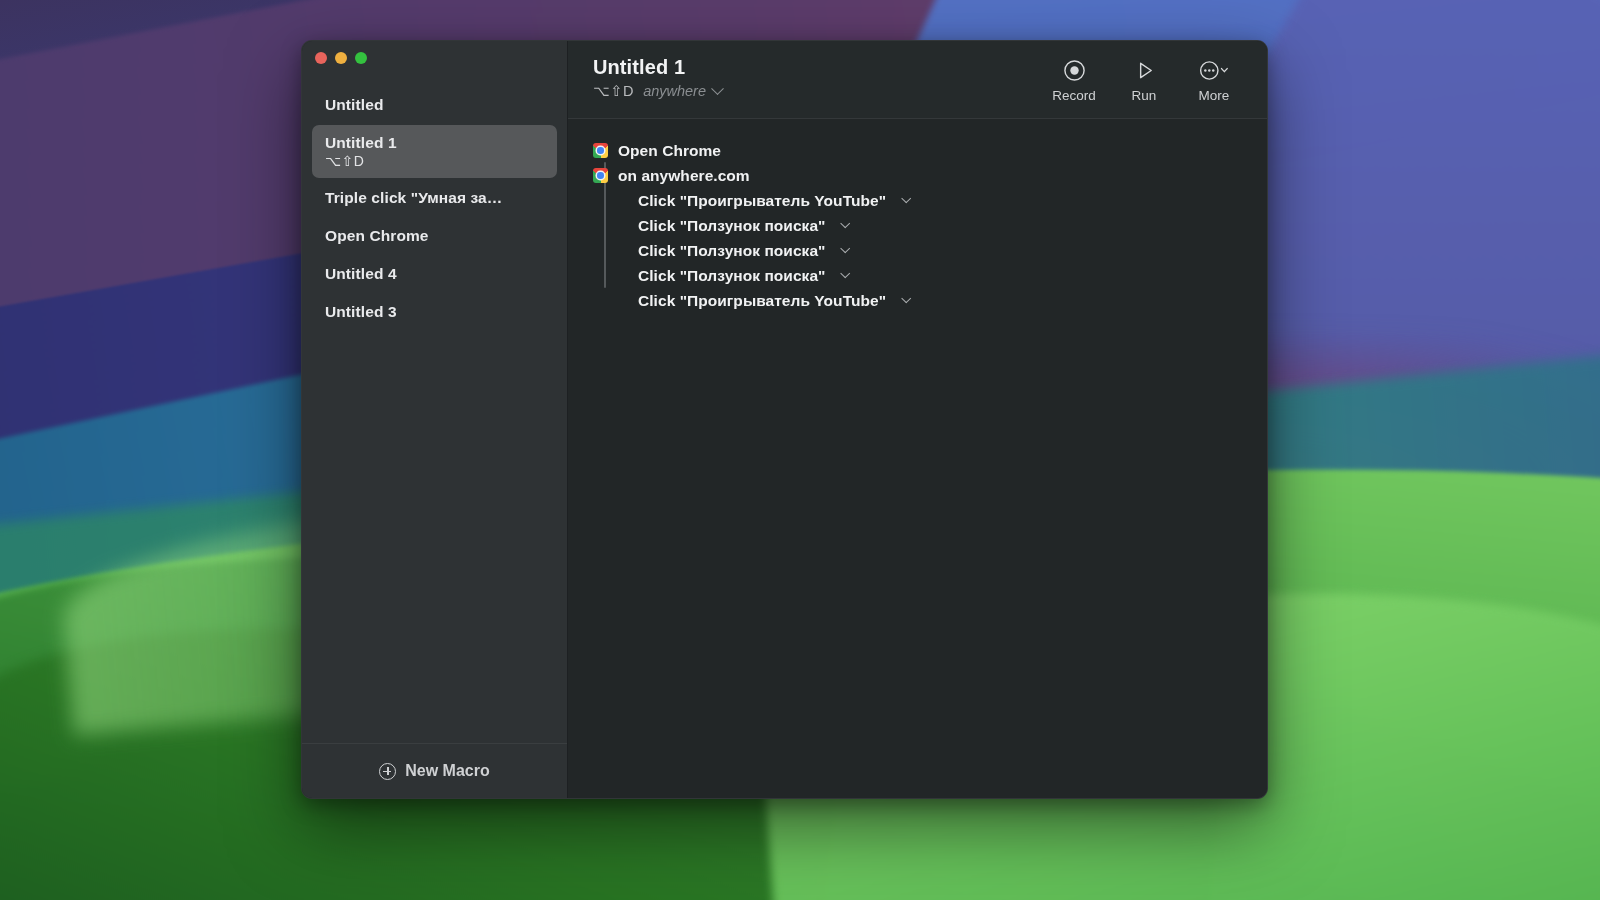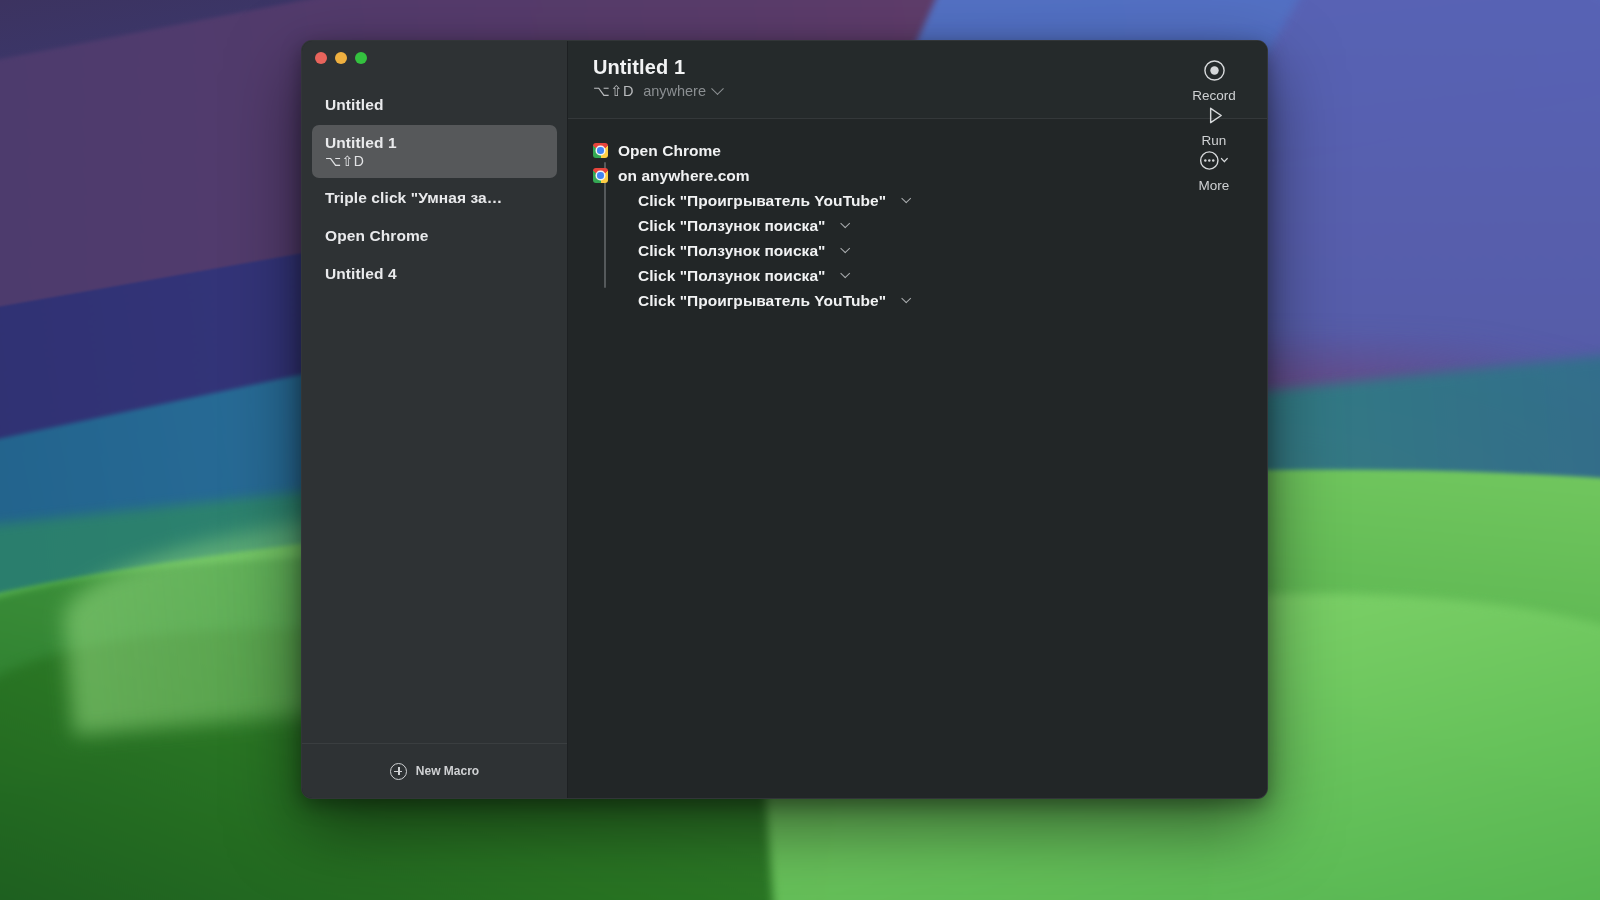--- a/index.html
+++ b/index.html
@@ -142,21 +142,21 @@
   }
   .macro-item .shortcut{
     font-size:14px; color:#e2e3e5; margin-top:1px;
     font-weight:500; letter-spacing:.4px;
   }
   .macro-item.selected{ background:#56585a; }
 
   #sidebar-footer{
     height:55px; border-top:1px solid #3a3e40;
     display:flex; align-items:center; justify-content:center;
-    gap:9px; color:#cfd1d3; font-size:12px; font-weight:700;
+    gap:9px; color:#cfd1d3; font-size:16px; font-weight:700;
     cursor:default; user-select:none;
   }
   .plus-circle{
     width:17px; height:17px; border:1.6px solid #cfd1d3; border-radius:50%;
     position:relative; flex:0 0 17px;
   }
   .plus-circle::before, .plus-circle::after{
     content:""; position:absolute; background:#cfd1d3;
   }
   .plus-circle::before{ left:3.2px; top:7.1px; width:8px; height:1.6px; }
@@ -181,23 +181,23 @@
     margin-top:5px; display:flex; align-items:center; gap:9px;
     font-size:14.5px;
   }
   #doc-shortcut{ color:#b9bbbd; font-weight:500; letter-spacing:.6px; }
   #doc-scope{ color:#8b8f92; font-weight:500; }
   .chev{
     display:inline-block; width:9px; height:9px;
     border-right:1.7px solid #8b8f92; border-bottom:1.7px solid #8b8f92;
     transform:rotate(45deg) translate(-2px,-2px);
   }
-  #scope-wrap{ display:flex; align-items:center; gap:7px; }
-
-  #toolbar{ display:flex; gap:0; padding-top:2px;flex-direction:column; }
+  #scope-wrap{ display:flex; align-items:center; gap:7px;font-style:italic; }
+
+  #toolbar{ display:flex; gap:0; padding-top:2px; }
   .tool{
     width:70px; display:flex; flex-direction:column;
     align-items:center; gap:6px; cursor:default; user-select:none;
   }
   .tool .label{ font-size:13.5px; color:#cfd1d3; font-weight:400; }
   .ic{ height:24px; display:flex; align-items:center; justify-content:center; }
 
   
   #actions{ flex:1; padding:19px 0 0 0; position:relative; overflow:hidden; }
   .act-row{
@@ -268,20 +268,23 @@
         </div>
         <div class="macro-item">
           <div class="title">Triple click "Умная за…</div>
         </div>
         <div class="macro-item">
           <div class="title">Open Chrome</div>
         </div>
         <div class="macro-item">
           <div class="title">Untitled 4</div>
         </div>
+        <div class="macro-item">
+          <div class="title">Untitled 3</div>
+        </div>
       </div>
 
     <div id="sidebar-footer">
       <span class="plus-circle"></span>
       <span>New Macro</span>
     </div>
   </div>
 
   <div id="main">
 

